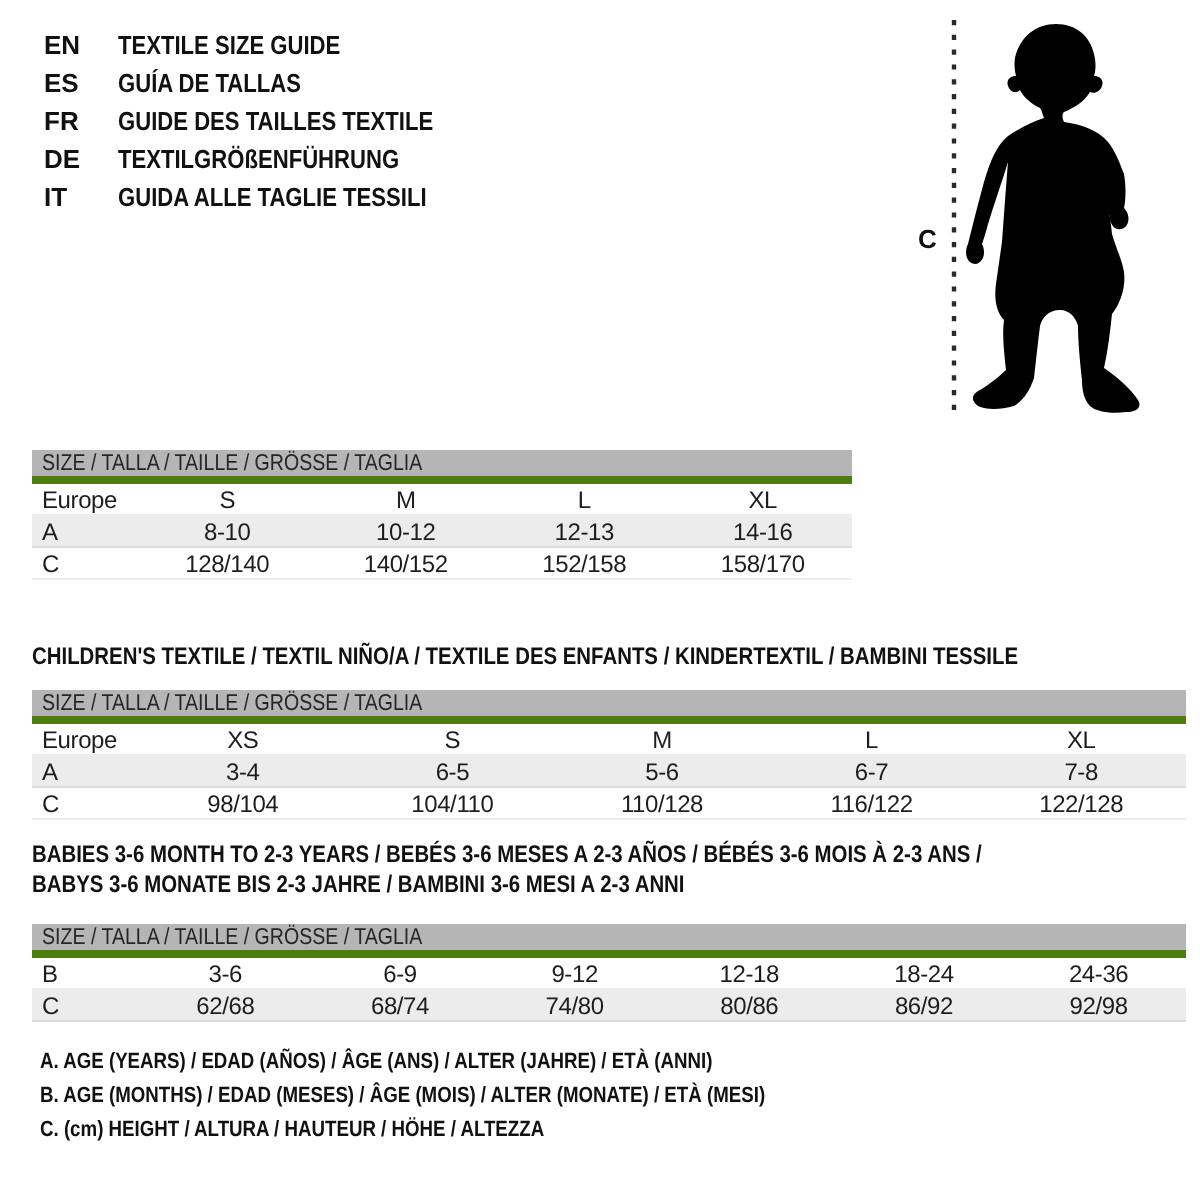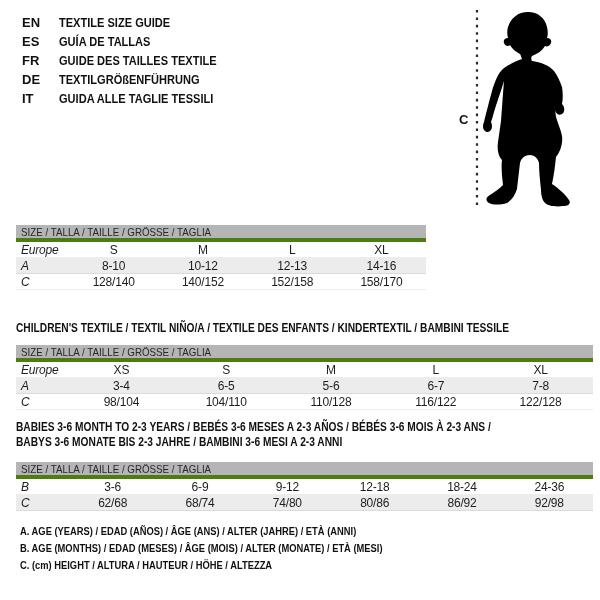--- a/index.html
+++ b/index.html
@@ -37,21 +37,21 @@
     display:flex; align-items:center; padding-left:5px;
     font-size:11.5px; color:#262626;
   }
   .tbl-row {
     height:16px; display:flex; align-items:center;
     font-size:12px; color:var(--text,#1d1d1d);
     border-bottom:1px solid rgba(0,0,0,0.07);
   }
   .tbl-row.alt { background:var(--alt-row-bg,#ececec); }
   .cell { flex:1; text-align:center; letter-spacing:-0.2px; }
-  .cell.label { flex:none; width:53px; text-align:left; padding-left:5px;font-style:italic; }
+  .cell.label { flex:none; width:53px; text-align:left; padding-left:5px; }
 
   
   .footnotes { position:absolute; left:20px; top:523px; }
   .footnote { height:17px; line-height:17px; font-size:11px; font-weight:bold; color:#111; }
 </style>
 </head>
 <body>
 
 <div class="page">
 

